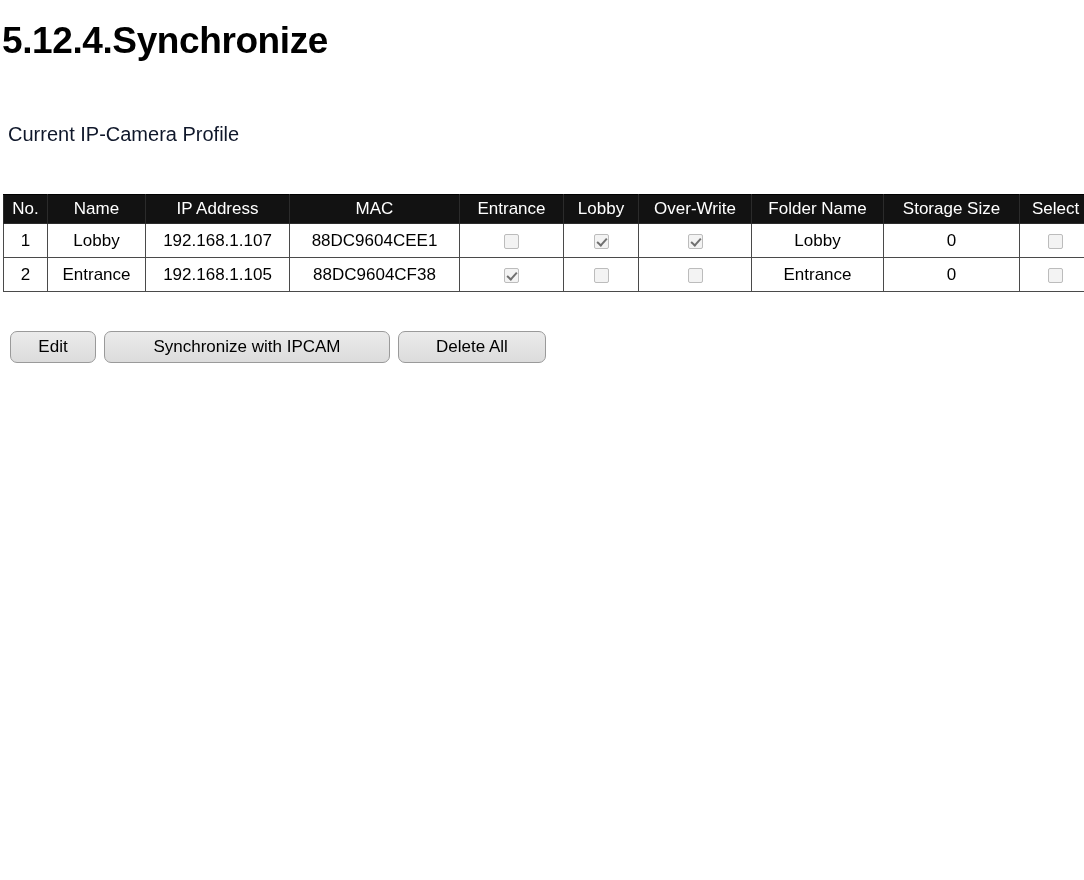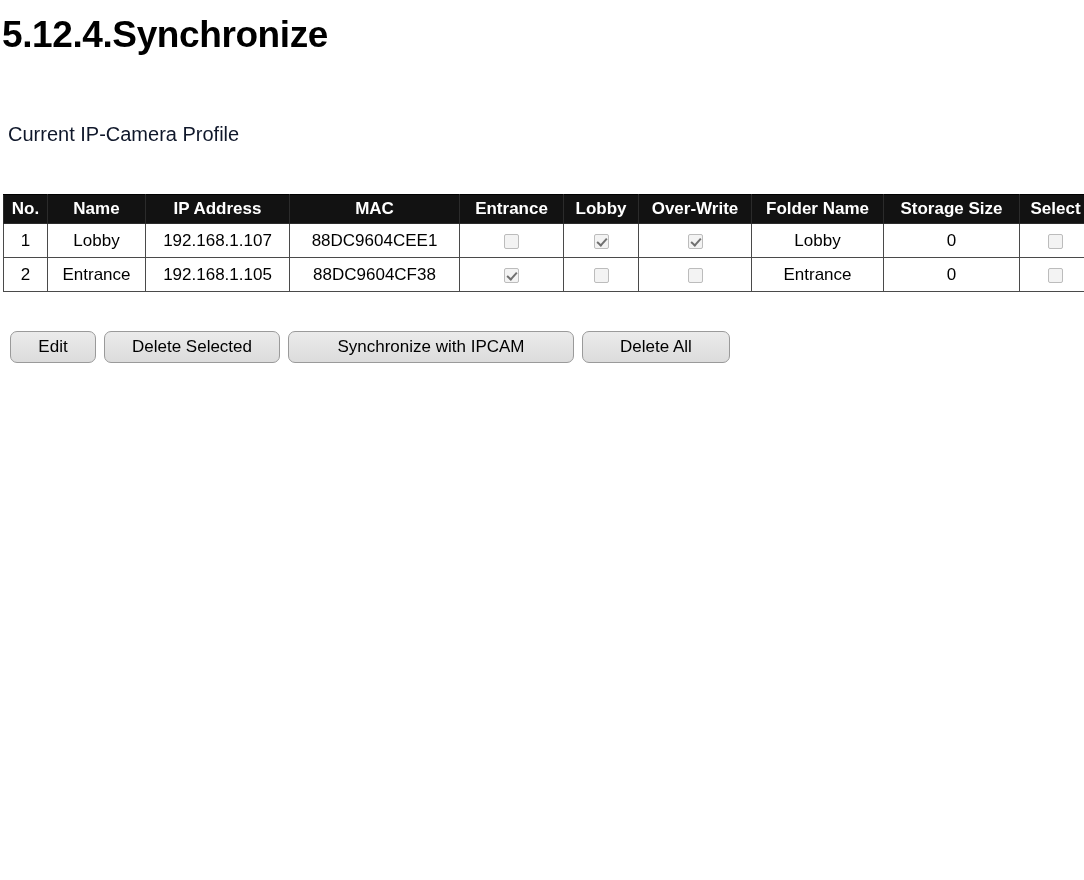--- a/index.html
+++ b/index.html
@@ -13,21 +13,21 @@
     position: relative;
     font-family: "Liberation Sans", sans-serif;
     color: #000000;
     overflow: hidden;
   }
 
   
   .page-heading {
     position: absolute;
     left: 2px;
-    top: 12px;
+    top: 18px;
     font-size: 37px;
     font-weight: bold;
     letter-spacing: -0.4px;
     line-height: 46px;
     white-space: nowrap;
     color: #000;
   }
 
   
   .section-subtitle {
@@ -60,21 +60,21 @@
     padding: 0;
     text-align: center;
     vertical-align: middle;
     white-space: nowrap;
     overflow: hidden;
   }
   table.profile-table thead th {
     background: #121212;
     color: #ffffff;
     height: 28px;
-    font-weight: bold;
+    font-weight: normal;
     font-size: 17px;
     border-color: #2b2b2b;
     border-top-color: #000;
   }
   table.profile-table tbody td {
     background: #ffffff;
     color: #000000;
     height: 33px;
     font-size: 17px;
   }
@@ -204,18 +204,17 @@
           <td class="col-folder">Entrance</td>
           <td class="col-storage">0</td>
           <td class="col-select"><span class="cbx"></span></td>
         </tr>
       </tbody>
   </table>
 </div>
 
 <div class="button-row">
   <button class="btn btn-edit">Edit</button>
-  <button class="btn btn-del-sel">Delete Selected</button>
   <button class="btn btn-sync">Synchronize with IPCAM</button>
   <button class="btn btn-del-all">Delete All</button>
 </div>
 
 <div class="page-number">153</div>
 
 </body></html>

